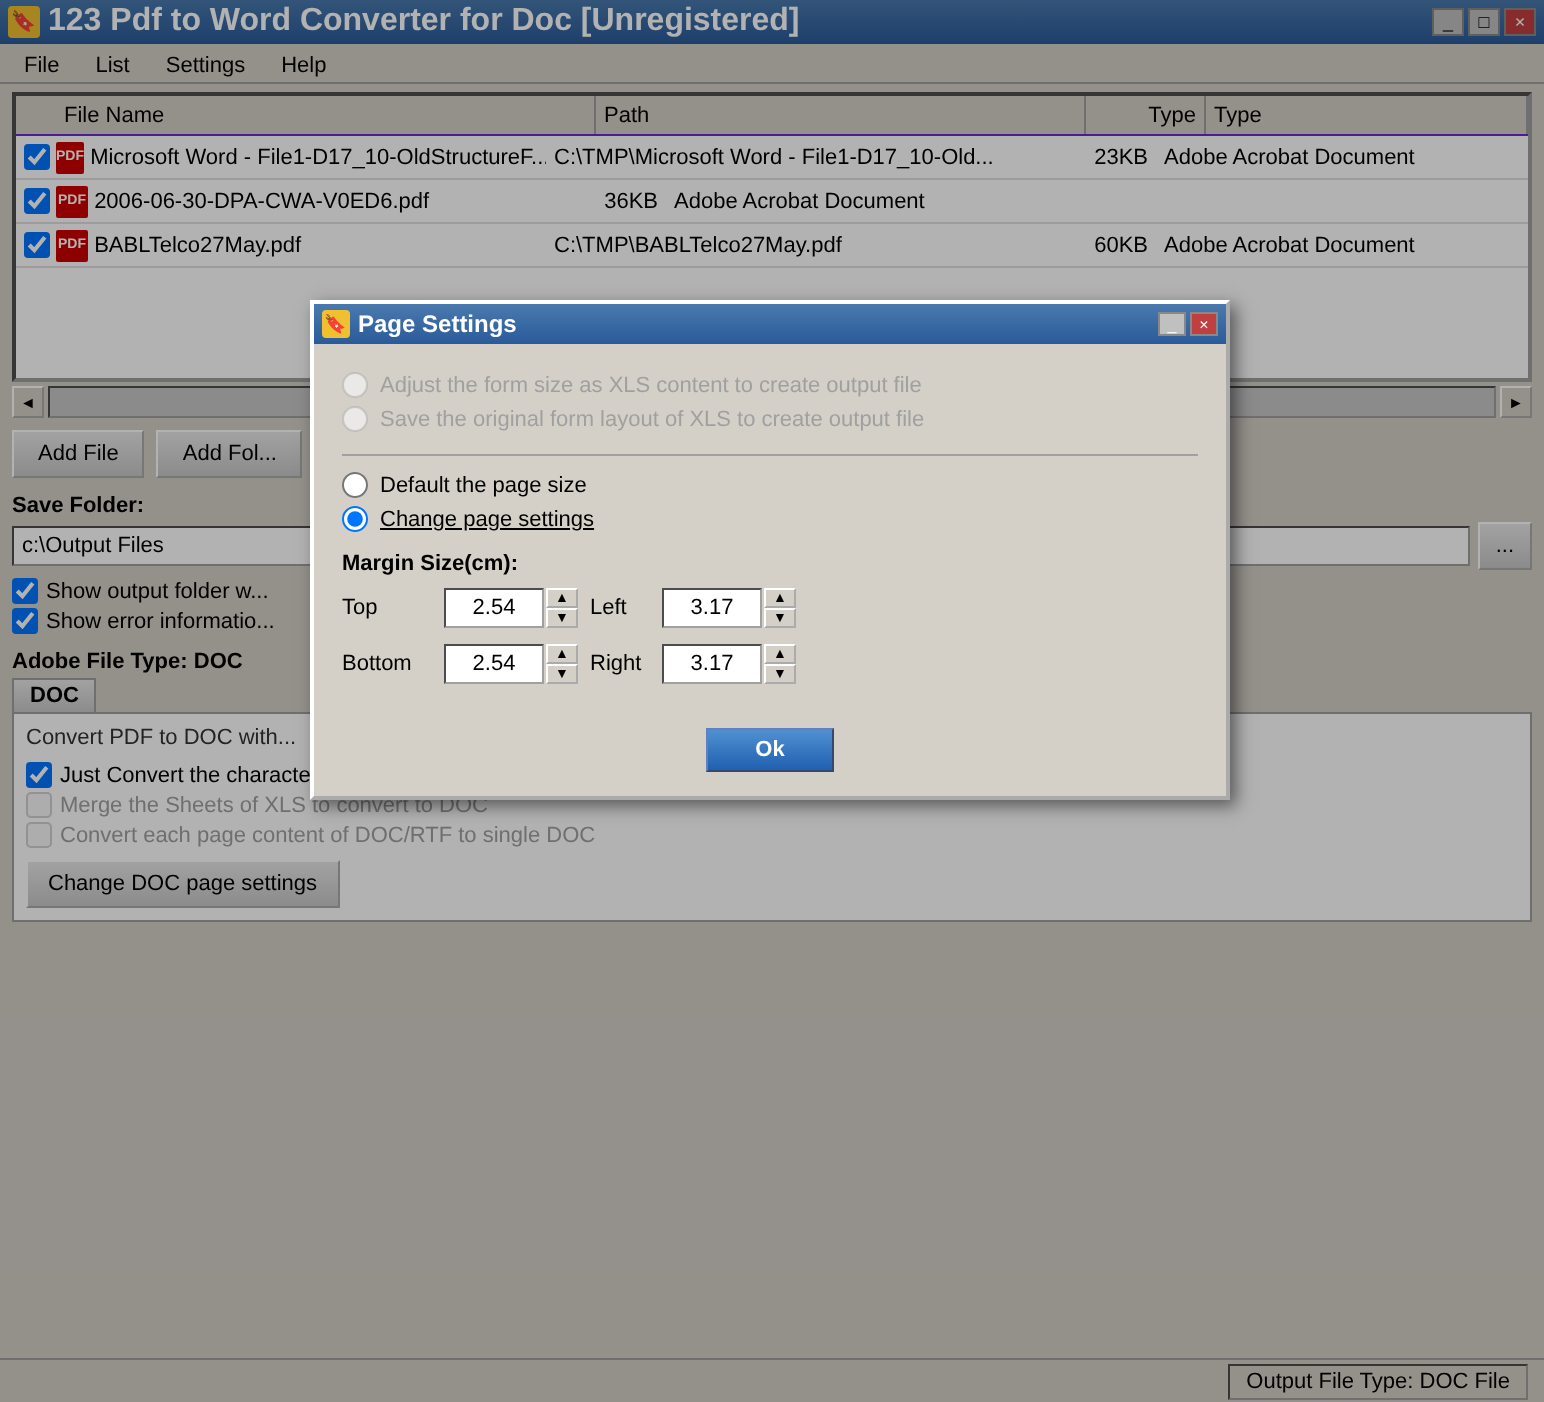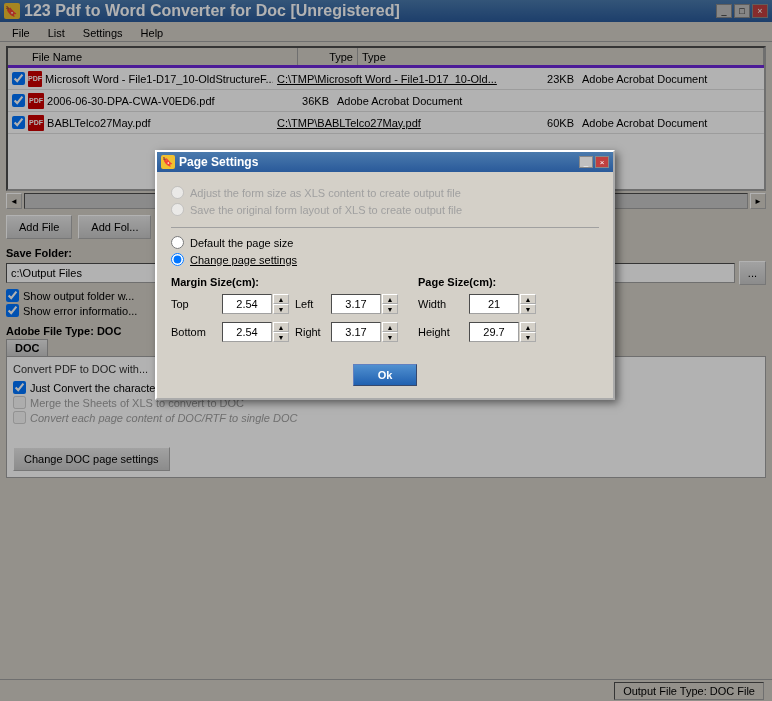--- a/index.html
+++ b/index.html
@@ -54,21 +54,21 @@
       background: white;
       border: 2px inset #a0a0a0;
       margin: 4px 6px 0 6px;
       height: 145px;
       overflow: hidden;
       position: relative;
     }
     .file-list-header {
       display: flex;
       background: #d4d0c8;
-      border-bottom: 3px solid #6d28d9;
+      border-bottom: 1px solid #6d28d9;
       height: 20px;
       align-items: center;
     }
     .col-header {
       padding: 2px 4px;
       border-right: 1px solid #a0a0a0;
       font-size: 11px;
       height: 100%;
       display: flex;
       align-items: center;
@@ -81,21 +81,21 @@
     .file-row {
       display: flex;
       align-items: center;
       height: 22px;
       border-bottom: 1px solid #e0e0e0;
       background: white;
     }
     .file-check { width: 20px; display: flex; align-items: center; justify-content: center; }
     .file-check input { margin: 0; }
     .file-name-cell { width: 245px; overflow: hidden; white-space: nowrap; text-overflow: ellipsis; display: flex; align-items: center; }
-    .file-path-cell { width: 245px; overflow: hidden; white-space: nowrap; text-overflow: ellipsis; padding: 0 4px; text-decoration: underline; }
+    .file-path-cell { width: 245px; overflow: hidden; white-space: nowrap; text-overflow: ellipsis; padding: 0 4px; }
     .file-size-cell { width: 60px; padding: 0 4px; text-align: right; }
     .file-type-cell { flex: 1; padding: 0 4px; }
     .scroll-track {
       flex: 1;
       height: 16px;
       background: #c8c8c8;
       border: 1px inset #a0a0a0;
       position: relative;
     }
     .scroll-arrow {
@@ -314,20 +314,21 @@
     <span class="menu-item">Settings</span>
     <span class="menu-item">Help</span>
   </div>
 
   <div class="main-content">
 
     <div class="file-list-container">
       <div class="file-list-header">
         <div style="width:20px;"></div>
         <div class="col-header col-filename">File Name</div>
+        <div class="col-header col-path">Path</div>
         <div class="col-header col-size">Type</div>
         <div class="col-header col-type">Type</div>
       </div>
 
       <div class="file-row">
         <div class="file-check">
             <input type="checkbox" checked="" style="">
           </div>
         <div class="file-name-cell">
           <div class="icon-pdf">PDF</div>&nbsp;
@@ -403,23 +404,23 @@
         <div class="checkbox-row">
           <input type="checkbox" checked="" style="">
           <span>Just Convert the characters in the pdf file</span>
         </div>
         <div class="checkbox-row">
           <input type="checkbox" disabled="" style="">
           <span style="color:#a0a0a0;">Merge the Sheets of XLS to convert to DOC</span>
         </div>
         <div class="checkbox-row">
           <input type="checkbox" disabled="" style="">
-          <span style="color:#a0a0a0;font-style:italic;">Convert each page content of DOC/RTF to single DOC</span>
-        </div>
-        <div style="margin-top:23px;">
+          <span style="color:#a0a0a0;">Convert each page content of DOC/RTF to single DOC</span>
+        </div>
+        <div style="margin-top:6px;">
           <button class="btn" style="padding:3px 10px;">Change DOC page settings</button>
         </div>
       </div>
     </div>
 
     <div class="status-bar">
       <div class="status-bar-right" style="margin-left:auto;">Output File Type:  DOC File</div>
     </div>
 
   </div>
@@ -496,43 +497,20 @@
               <div class="spin-container">
                 <input class="spin-input" type="text" value="3.17" style="">
                 <div class="spin-buttons">
                   <div class="spin-btn">▲</div>
                   <div class="spin-btn">▼</div>
                 </div>
               </div>
             </div>
           </div>
 
-          <div class="pagesize-section">
-            <div class="settings-title">Page Size(cm):</div>
-            <div class="input-row">
-              <span class="input-label">Width</span>
-              <div class="spin-container">
-                <input class="spin-input" type="text" value="21" style="">
-                <div class="spin-buttons">
-                  <div class="spin-btn">▲</div>
-                  <div class="spin-btn">▼</div>
-                </div>
-              </div>
-            </div>
-            <div class="input-row" style="margin-top:8px;">
-              <span class="input-label">Height</span>
-              <div class="spin-container">
-                <input class="spin-input" type="text" value="29.7" style="">
-                <div class="spin-buttons">
-                  <div class="spin-btn">▲</div>
-                  <div class="spin-btn">▼</div>
-                </div>
-              </div>
-            </div>
-          </div>
         </div>
       </div>
 
       <div class="modal-footer">
         <button class="ok-btn">Ok</button>
       </div>
 
     </div>
   </div>
 

